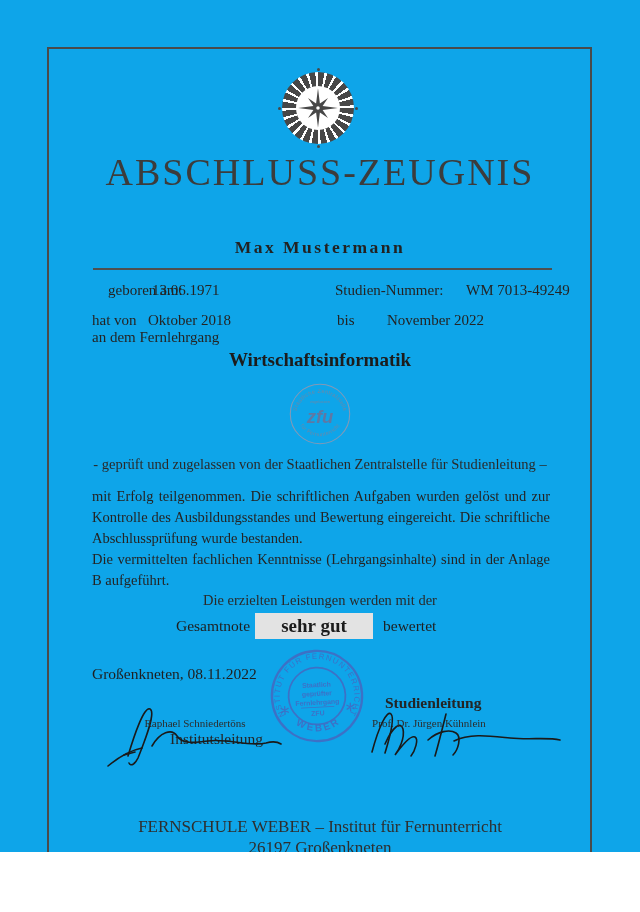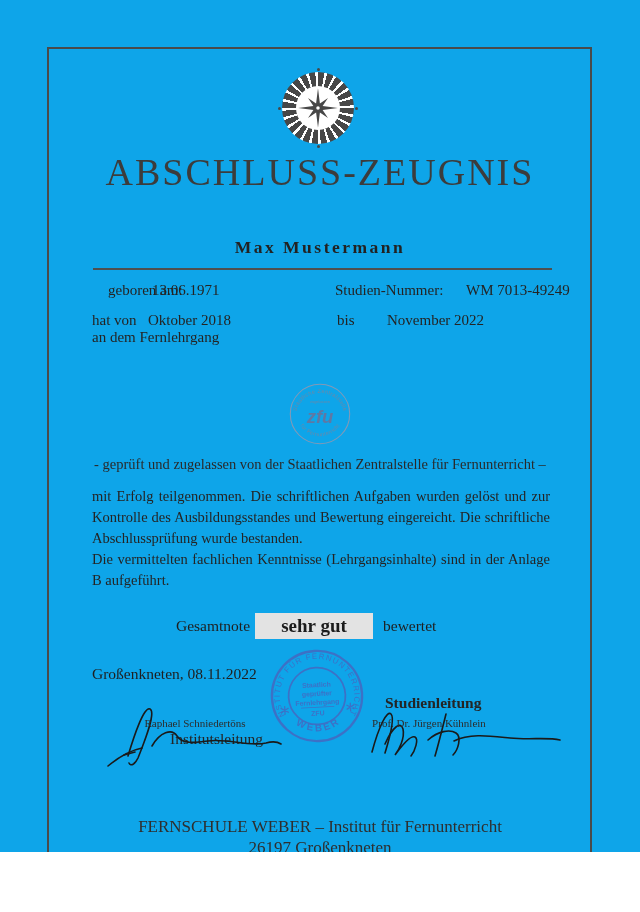--- a/index.html
+++ b/index.html
@@ -91,40 +91,42 @@
   <div class="t field" style="left:152px; top:282px;">13.06.1971</div>
   <div class="t field" style="left:335px; top:282px;">Studien-Nummer:</div>
   <div class="t field" style="left:466px; top:282px;">WM 7013-49249</div>
 
   <div class="t field" style="left:92px; top:312px;">hat von</div>
   <div class="t field" style="left:148px; top:312px;">Oktober 2018</div>
   <div class="t field" style="left:337px; top:312px;">bis</div>
   <div class="t field" style="left:387px; top:312px;">November 2022</div>
   <div class="t field" style="left:92px; top:329px;">an dem Fernlehrgang</div>
 
+  <div class="t center course-title">Wirtschaftsinformatik</div>
 
   <svg class="seal-zfu" viewBox="0 0 100 100">
     <circle cx="50" cy="50" r="45" fill="none" stroke="#8d98b2" stroke-width="1.6"></circle>
     <path id="zfuTop" d="M 15,67 A 37,37 0 1 1 85,67" fill="none"></path>
     <path id="zfuBottom" d="M 17,62 A 36,36 0 0 0 83,62" fill="none"></path>
     <text font-family="Liberation Sans, sans-serif" font-size="8.5" fill="#78849f" letter-spacing="0.5">
       <textPath href="#zfuTop" startOffset="50%" text-anchor="middle">Staatliche Zentralstelle</textPath>
     </text>
     <text x="50" y="34" text-anchor="middle" font-family="Liberation Sans, sans-serif" font-size="6" fill="#78849f">zugelassen</text>
     <text x="50" y="63" text-anchor="middle" font-family="Liberation Sans, sans-serif" font-size="28" font-weight="bold" font-style="italic" fill="#66759f">zfu</text>
     <text font-family="Liberation Sans, sans-serif" font-size="8" fill="#78849f" letter-spacing="0.5">
       <textPath href="#zfuBottom" startOffset="50%" text-anchor="middle">für Fernunterricht</textPath>
     </text>
   </svg>
 
-  <div class="t center approval">- geprüft und zugelassen von der Staatlichen Zentralstelle für Fernunterricht –</div>
+  <div class="t center approval">- geprüft und zugelassen von der Staatlichen Zentralstelle für Studienleitung –</div>
 
   <div class="para" style="top:549px;">Die vermittelten fachlichen Kenntnisse (Lehrgangsinhalte) sind in der Anlage B aufgeführt.</div>
   <div class="para" style="top:486px;">mit Erfolg teilgenommen. Die schriftlichen Aufgaben wurden gelöst und zur Kontrolle des Ausbildungsstandes und Bewertung eingereicht. Die schriftliche Abschlussprüfung wurde bestanden.</div>
 
+  <div class="t center grade-intro">Die erzielten Leistungen werden mit der</div>
   <div class="t grade-label">Gesamtnote</div>
   <div class="grade-box">sehr gut</div>
   <div class="t grade-suffix">bewertet</div>
 
   <div class="t place-date">Großenkneten, 08.11.2022</div>
 
   <div class="t sig-role" style="left:170px;margin-top:36px;">Institutsleitung</div>
   <div class="t sig-role" style="left:385px;font-weight:bold;">Studienleitung</div>
 
   <svg class="sig-svg" style="left:100px; top:698px;" width="185" height="72" viewBox="0 0 185 72">

